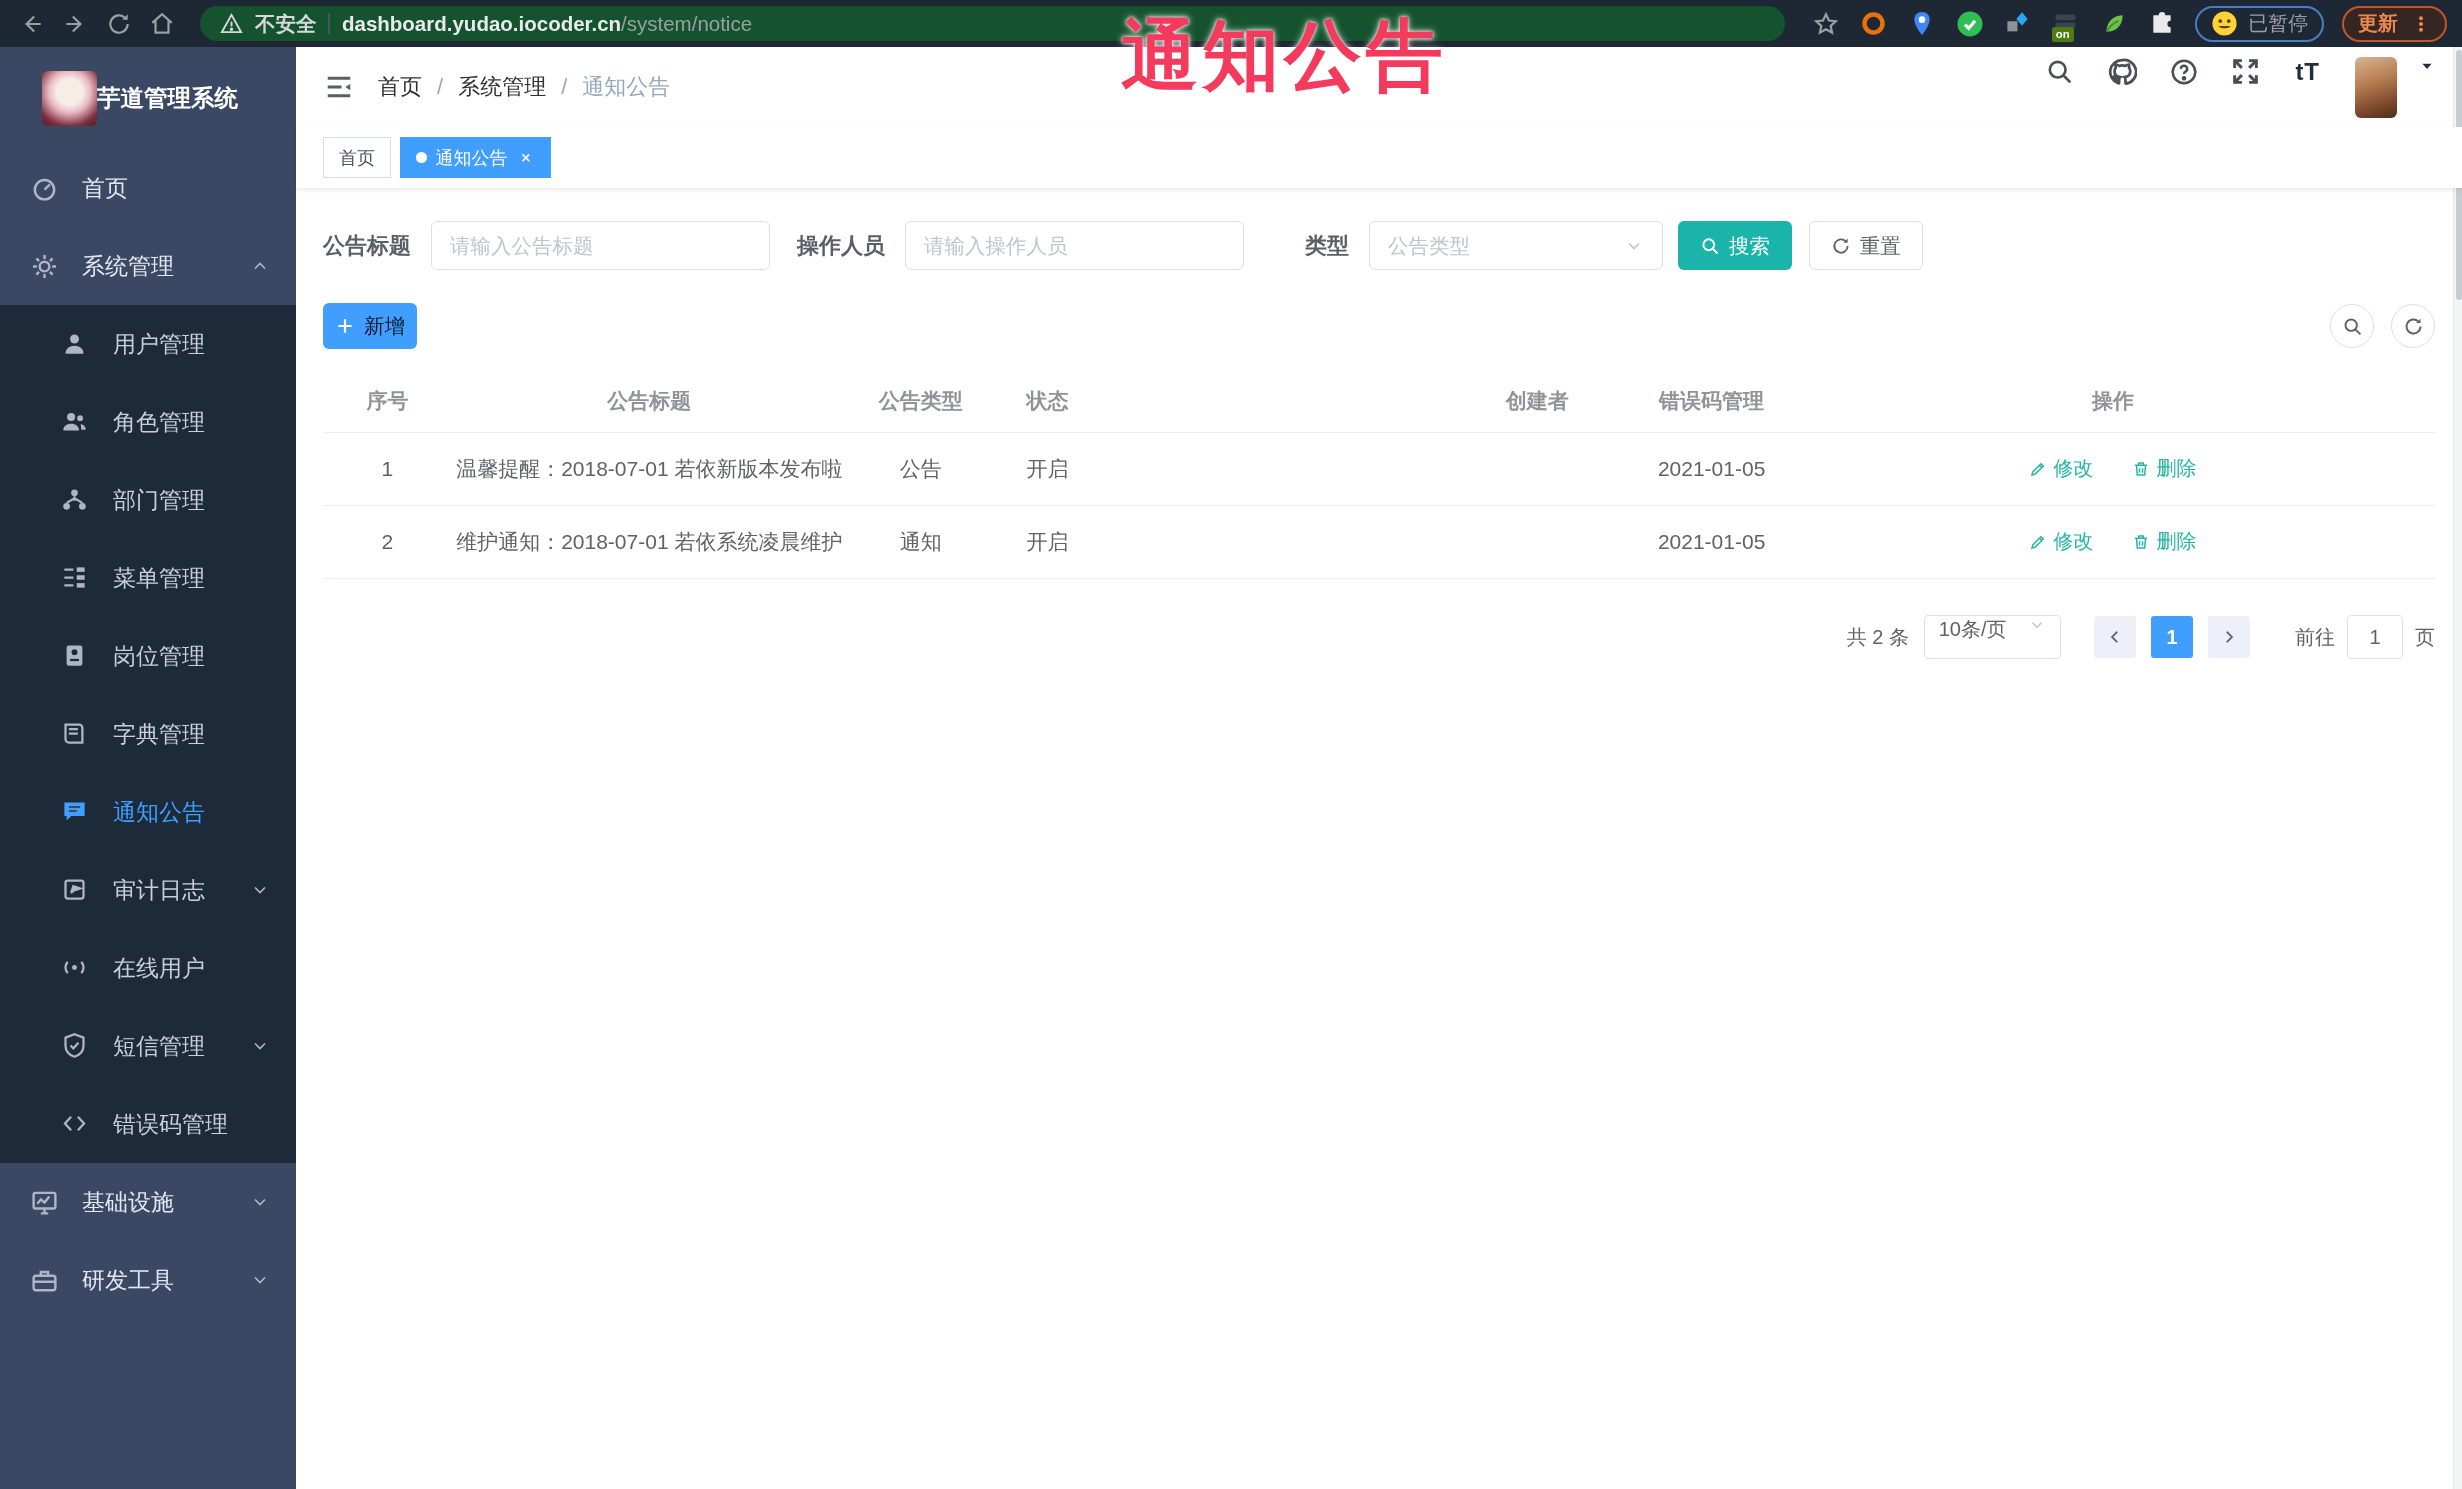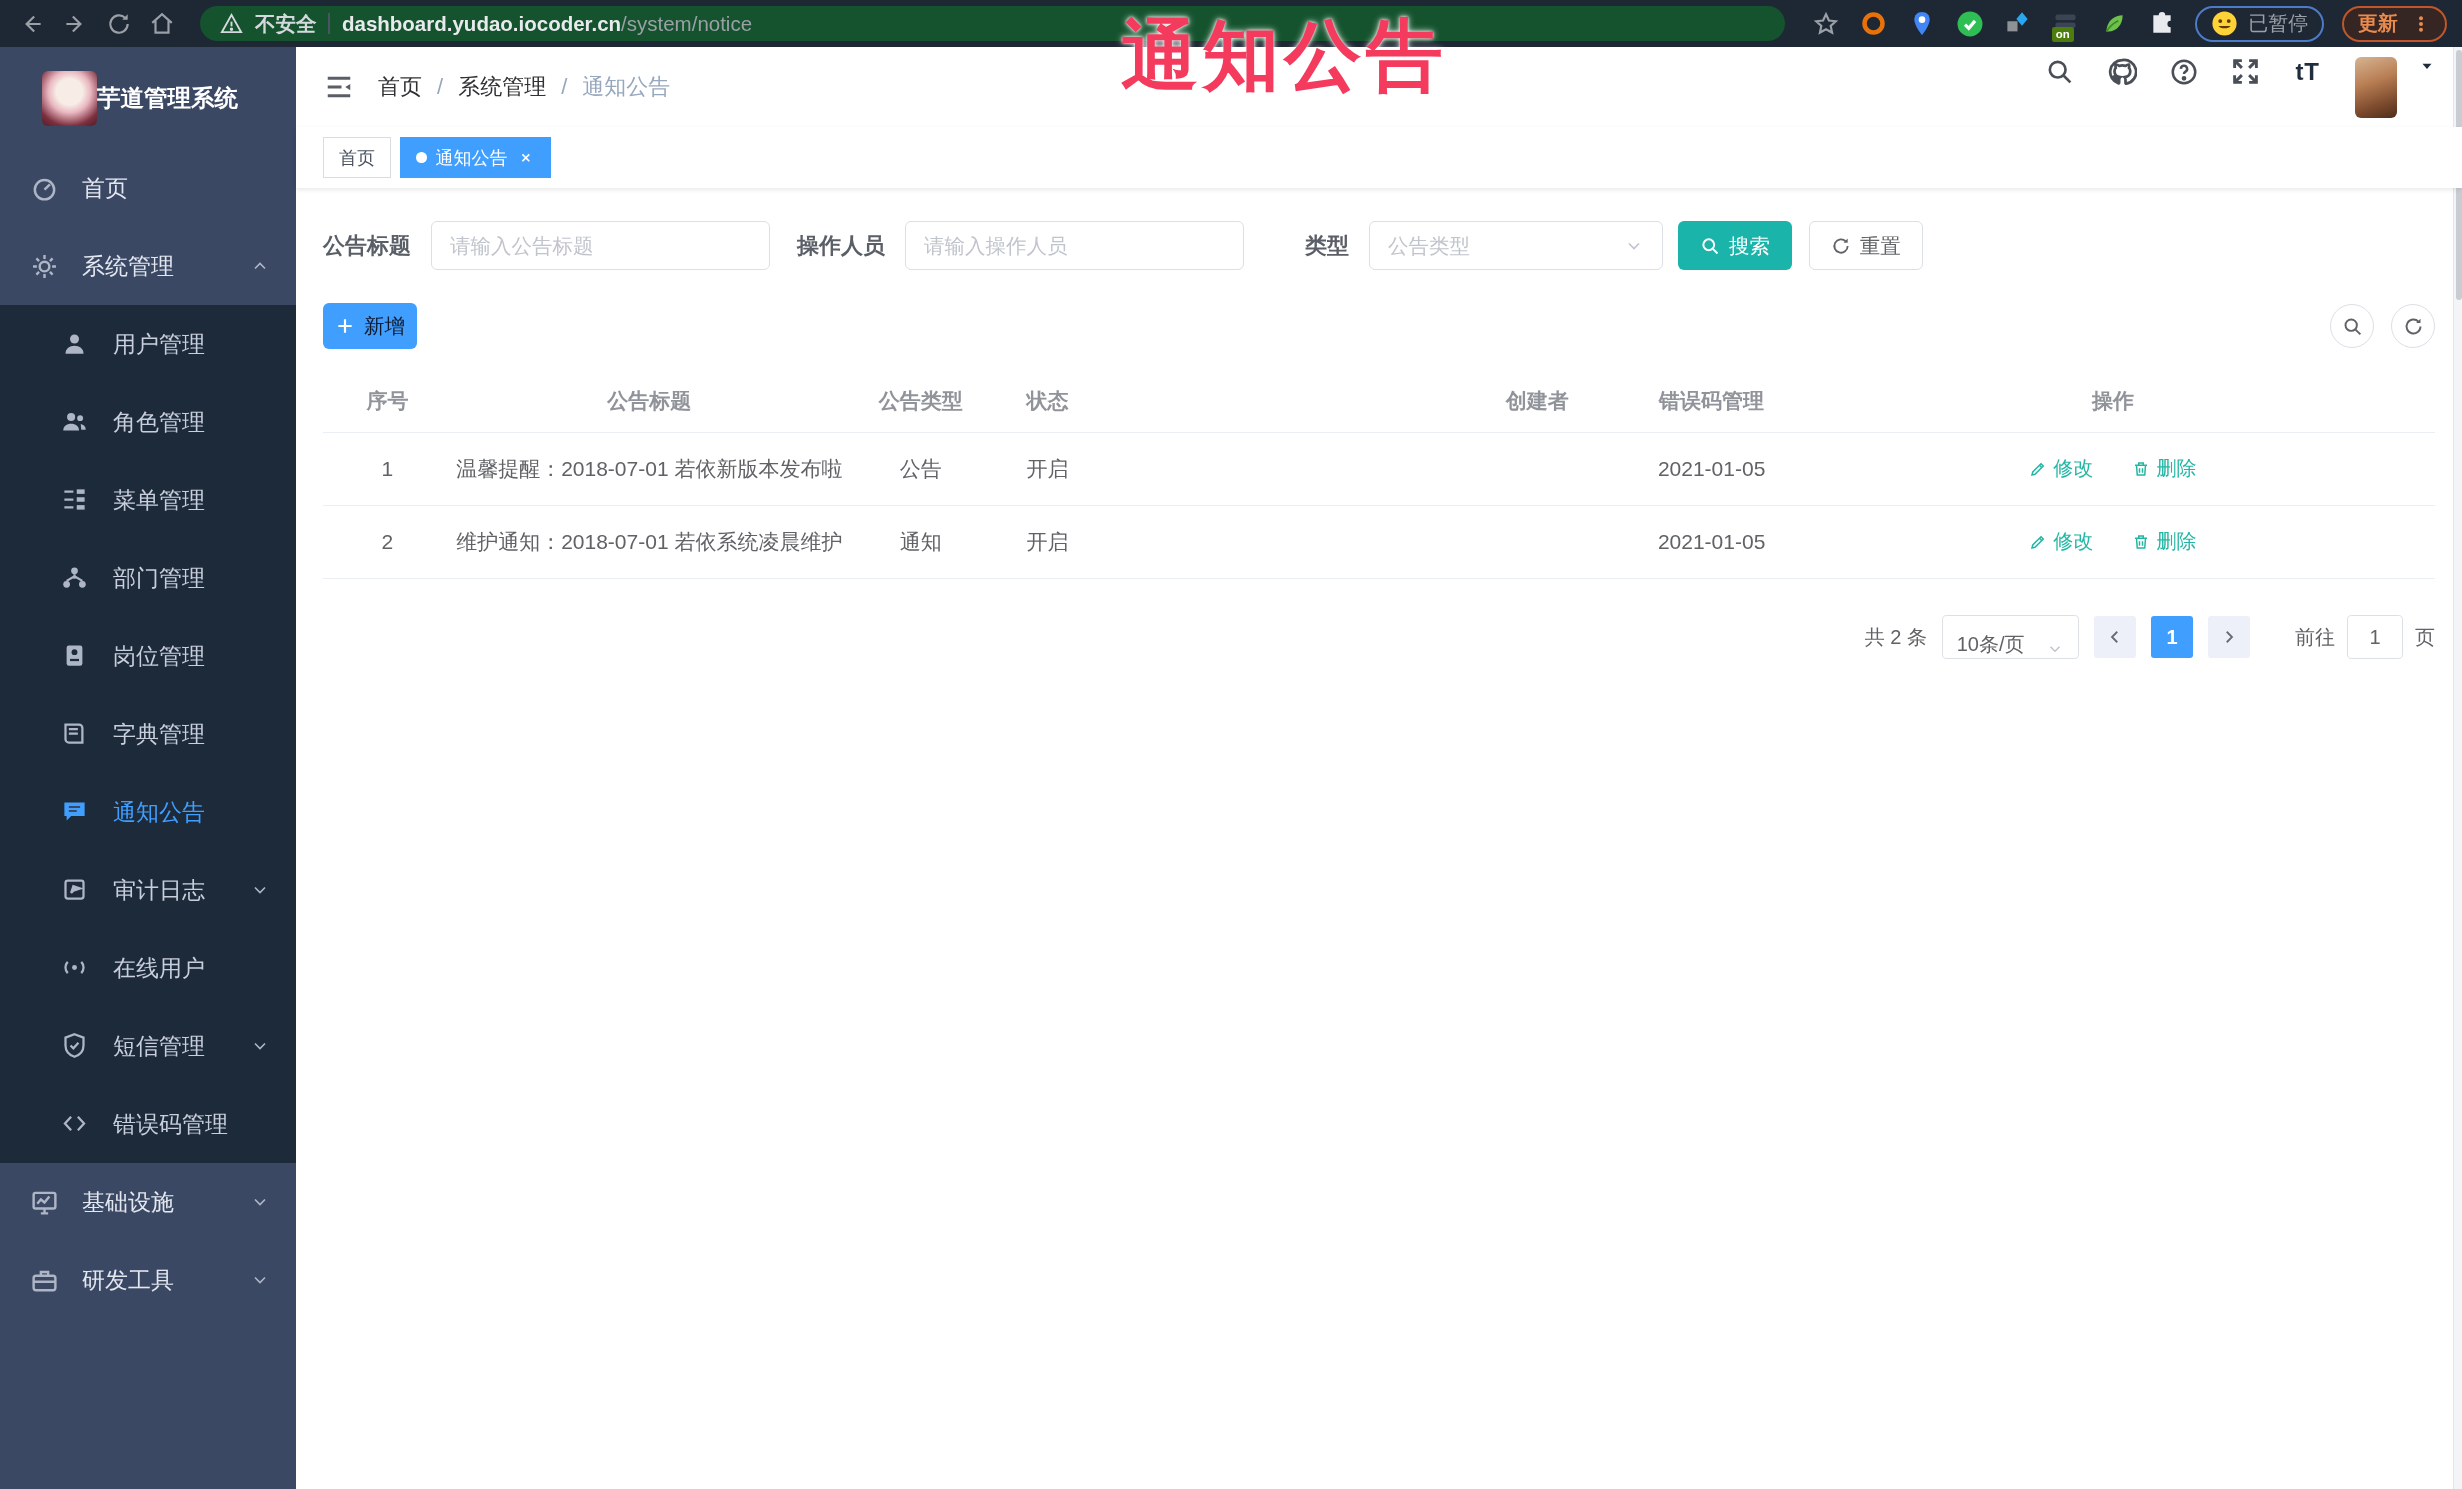--- a/index.html
+++ b/index.html
@@ -82,21 +82,21 @@
   .tbl{width:100%;font-size:21px}
   .thead{display:flex;align-items:center;height:64px;color:#909399;font-weight:700;border-bottom:0.8px solid #EBEEF5}
   .trow{display:flex;align-items:center;height:73px;color:#606266;border-bottom:0.8px solid #EBEEF5}
   .c{text-align:center}
   .c-no{width:6.1%}.c-title{width:18.7%}.c-type{width:7%}.c-status{width:5%}
   .c-gap{width:16.2%}.c-creator{width:9%}.c-created{width:7.5%}.c-ops{width:30.5%}
   .op-link{display:inline-flex;align-items:center;gap:6px;color:#23B6A4;font-size:20px;margin:0 16.7px;cursor:pointer}
 
   
   .pager{display:flex;align-items:center;justify-content:flex-end;margin-top:36px;font-size:20px;color:#606266;gap:15px}
-  .size-select{width:137px;height:44px;border:0.8px solid #DCDFE6;border-radius:4.6px;display:flex;align-items:flex-end;justify-content:space-between;padding:0 13.7px;color:#606266;cursor:pointer;}
+  .size-select{width:137px;height:44px;border:0.8px solid #DCDFE6;border-radius:4.6px;display:flex;align-items:flex-start;justify-content:space-between;padding:0 13.7px;color:#606266;cursor:pointer;margin-right:18px}
   .pg-btn{width:42px;height:42px;background:#EEF0F9;border-radius:3px;display:flex;align-items:center;justify-content:center;color:#646A73;cursor:pointer}
   .pg-cur{width:42px;height:42px;background:#409EFF;border-radius:3px;color:#fff;display:flex;align-items:center;justify-content:center;font-weight:700;cursor:pointer}
   .goto-wrap{display:flex;align-items:center;gap:12px;margin-left:30px}
   .goto-input{width:56px;height:44px;border:0.8px solid #DCDFE6;border-radius:4.6px;text-align:center;font-size:20px;color:#606266;outline:none;font-family:inherit}
 
   
   .annotation{position:absolute;left:1121px;top:4.6px;font-size:77px;font-weight:700;letter-spacing:4.6px;color:#F43B5E;z-index:99;pointer-events:none;
     text-shadow:0 0 7.6px rgba(255,255,255,.95),0 0 3px rgba(255,255,255,.9)}
   .vscroll{position:absolute;right:0;top:47px;width:9px;height:1443px;background:#F3F4F6;border-left:0.8px solid #E4E6E9}
   .vthumb{position:absolute;top:3px;left:1.5px;width:6px;height:250px;background:#C9CDD3;border-radius:3px}
@@ -255,39 +255,39 @@
                 <circle cx="9" cy="8" r="3.6"></circle>
                 <path d="M2 20c0-3.9 3.1-6 7-6s7 2.1 7 6z"></path>
                 <circle cx="17" cy="9" r="2.6"></circle>
                 <path d="M17.5 14.2c2.6.4 4.5 2.2 4.5 5.1h-4"></path>
               </svg>
             </span>
           <span class="lbl">角色管理</span>
         </div>
         <div class="mi">
           <span class="ic">
+              <svg viewBox="0 0 24 24" width="27" height="27" fill="currentColor">
+                <circle cx="12" cy="6" r="3"></circle>
+                <circle cx="5" cy="18" r="3"></circle>
+                <circle cx="19" cy="18" r="3"></circle>
+                <path d="M12 9v4M5 15l7-4 7 4" fill="none" stroke="currentColor" stroke-width="2"></path>
+              </svg>
+            </span>
+          <span class="lbl">部门管理</span>
+        </div>
+        <div class="mi">
+          <span class="ic">
               <svg viewBox="0 0 24 24" width="27" height="27" fill="none" stroke="currentColor" stroke-width="2">
                 <path d="M3 5h8M3 12h8M3 19h8"></path>
                 <rect x="14" y="3" width="7" height="4" fill="currentColor" stroke="none"></rect>
                 <rect x="14" y="10" width="7" height="4" fill="currentColor" stroke="none"></rect>
                 <rect x="14" y="17" width="7" height="4" fill="currentColor" stroke="none"></rect>
               </svg>
             </span>
           <span class="lbl">菜单管理</span>
-        </div>
-        <div class="mi">
-          <span class="ic">
-              <svg viewBox="0 0 24 24" width="27" height="27" fill="currentColor">
-                <circle cx="12" cy="6" r="3"></circle>
-                <circle cx="5" cy="18" r="3"></circle>
-                <circle cx="19" cy="18" r="3"></circle>
-                <path d="M12 9v4M5 15l7-4 7 4" fill="none" stroke="currentColor" stroke-width="2"></path>
-              </svg>
-            </span>
-          <span class="lbl">部门管理</span>
         </div>
         <div class="mi">
           <span class="ic">
               <svg viewBox="0 0 24 24" width="27" height="27" fill="currentColor">
                 <rect x="5" y="3" width="14" height="18" rx="2"></rect>
                 <circle cx="12" cy="9" r="2.6" fill="#1D2A3A"></circle>
                 <path d="M8 16h8" stroke="#1D2A3A" stroke-width="2"></path>
               </svg>
             </span>
           <span class="lbl">岗位管理</span>

